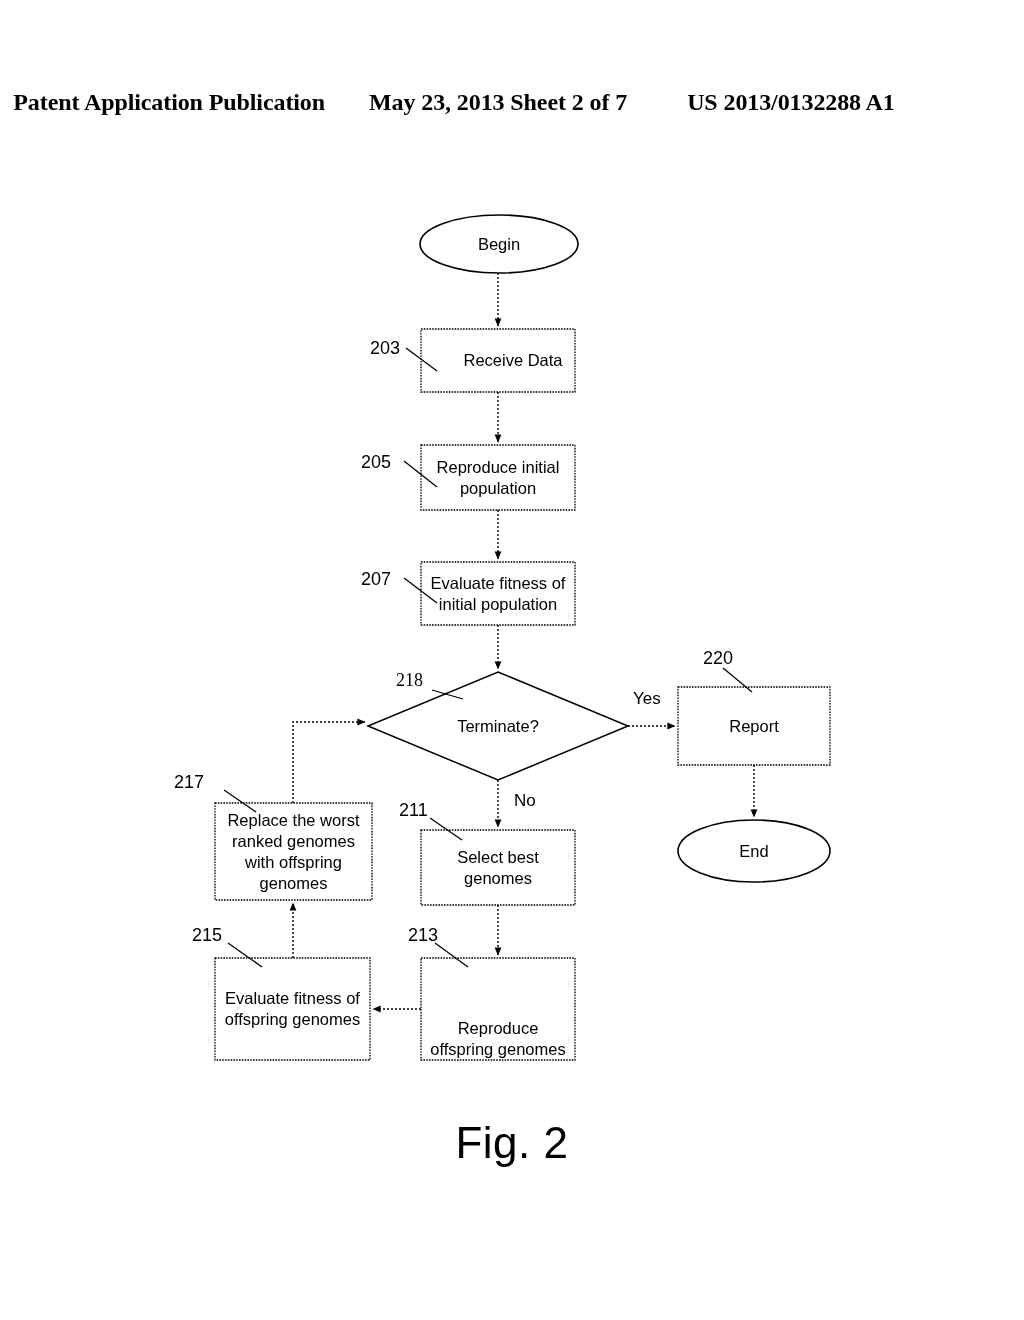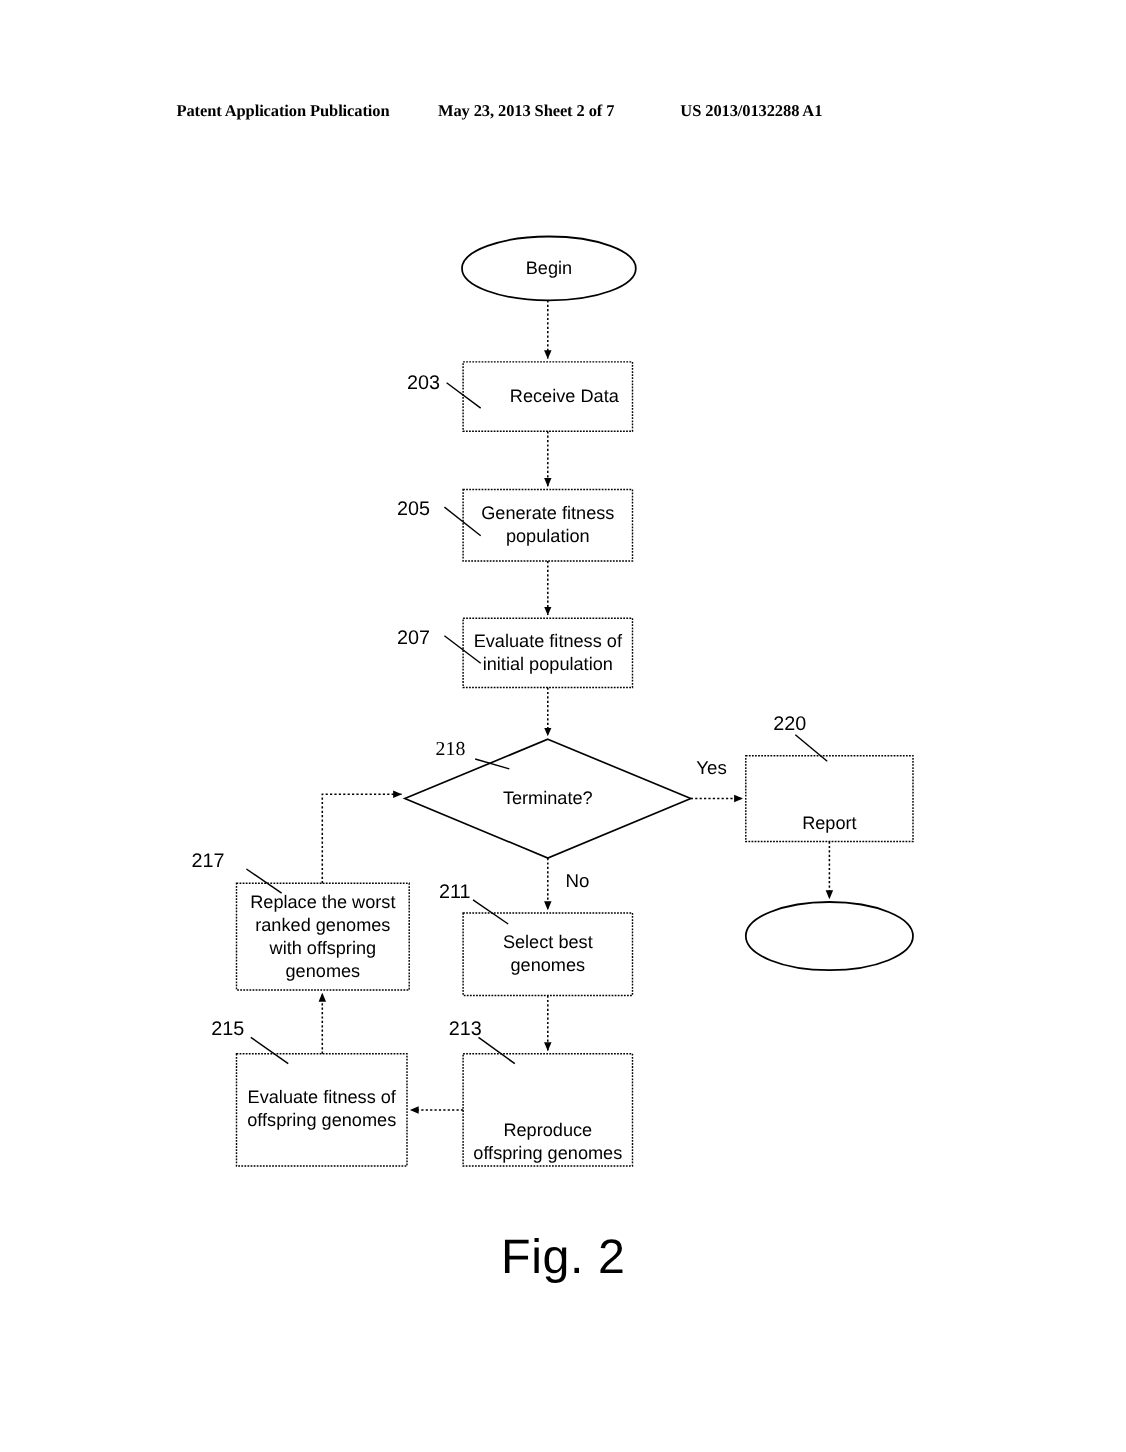--- a/index.html
+++ b/index.html
@@ -18,24 +18,24 @@
 
   
   #patent-header {
     position: absolute;
     left: 0;
     top: 86px;
     width: 908px;
     height: 30px;
     display: flex;
     justify-content: center;
-    align-items: center;
+    align-items: flex-end;
     font-family: "Liberation Serif", serif;
     font-weight: bold;
-    font-size: 15px;
+    font-size: 24px;
     letter-spacing: -0.1px;
     white-space: nowrap;
   }
   #patent-header .hdr-left   { margin-right: 44px; }
   #patent-header .hdr-mid    { margin-right: 60px; }
   #patent-header .hdr-right  { }
 
   
   #flowchart {
     position: absolute;
@@ -169,37 +169,40 @@
 
   <div class="node-label" style="left:420px; top:215px; width:158px; height:58px;">
     <span>Begin</span>
   </div>
 
   <div class="node-label" style="left:421px; top:329px; width:184px; height:63px;">
     <span>Receive Data</span>
   </div>
 
   <div class="node-label" style="left:421px; top:445px; width:154px; height:65px; flex-direction:column;">
-    <span>Generate fitness</span>
+    <span>Reproduce initial</span>
     <span>population</span>
   </div>
 
   <div class="node-label" style="left:421px; top:562px; width:154px; height:63px; flex-direction:column;">
     <span>Evaluate fitness of</span>
     <span>initial population</span>
   </div>
 
   <div class="node-label" style="left:418px; top:705px; width:160px; height:42px;">
     <span>Terminate?</span>
   </div>
 
-  <div class="node-label" style="left:678px; top:710px; width:152px; height:78px;">
+  <div class="node-label" style="left:678px; top:687px; width:152px; height:78px;">
     <span>Report</span>
   </div>
 
+  <div class="node-label" style="left:678px; top:820px; width:152px; height:62px;">
+    <span>End</span>
+  </div>
 
   <div class="node-label" style="left:421px; top:830px; width:154px; height:75px; flex-direction:column;">
     <span>Select best</span>
     <span>genomes</span>
   </div>
 
   <div class="node-label" style="left:215px; top:803px; width:157px; height:97px; flex-direction:column;">
     <span>Replace the worst</span>
     <span>ranked genomes</span>
     <span>with offspring</span>

